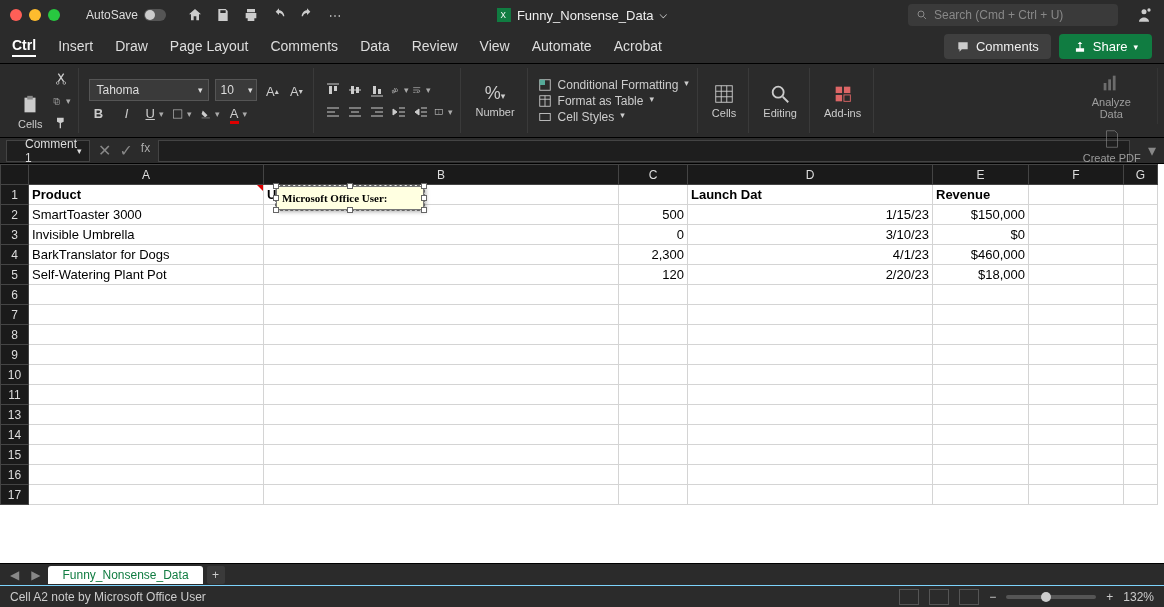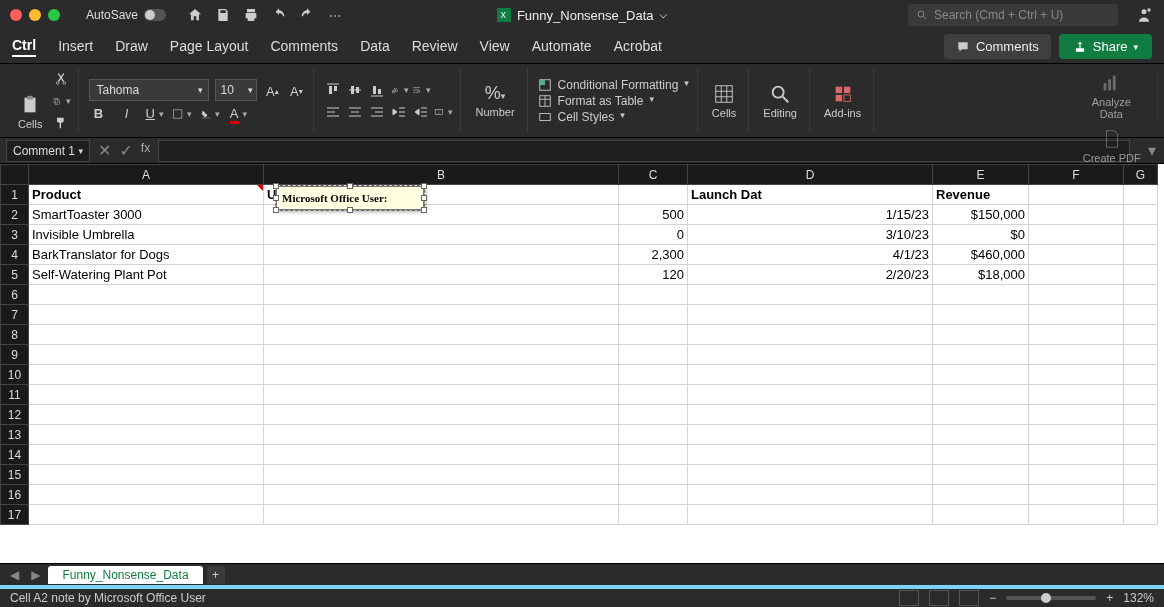--- a/index.html
+++ b/index.html
@@ -40,21 +40,21 @@
   .font-sel { background:#3a3a3a; border:1px solid #555; color:#ddd; font-size:12px; height:22px; width:120px; padding:0 6px; display:flex; align-items:center; justify-content:space-between; }
   .size-sel { background:#3a3a3a; border:1px solid #555; color:#ddd; font-size:12px; height:22px; width:42px; padding:0 4px; display:flex; align-items:center; justify-content:space-between;}
   .chev::after { content:'▾'; font-size:9px; color:#aaa; margin-left:4px; }
   .fmt-row { display:flex; align-items:center; gap:10px; margin-top:4px; }
   .menu-item { font-size:12px; color:#ccc; display:flex; align-items:flex-start; gap:6px; padding:1px 0;}
   .menu-item svg { width:14px; height:14px; fill:#ccc; }
   .right-groups { margin-left:auto; display:flex;flex-direction:column; }
 
   
   .fbar { height: 26px; background:#2b2b2b; display:flex; align-items:center; border-bottom:1px solid #000; }
-  .namebox { width:84px; height:22px; background:#1e1e1e; border:1px solid #444; margin-left:6px; padding:0 6px; font-size:12px; color:#ddd; display:flex; align-items:center; justify-content:space-between;}
+  .namebox { width:84px; height:22px; background:#1e1e1e; border:1px solid #444; margin-left:6px; padding:0 18px; font-size:12px; color:#ddd; display:flex; align-items:center; justify-content:space-between;}
   .fbar .fx-btns { display:flex; gap:8px; padding:0 8px; color:#888; }
   .fbar .fx { color:#aaa; font-size:12px; }
   .formula-input { flex:1; height:22px; background:#1e1e1e; border:1px solid #444; margin-right:18px;}
 
   
   .grid-wrap { position:relative; background:#fff; height:calc(607px - 30px - 34px - 74px - 26px - 22px - 22px); overflow:hidden;}
   table.sheet { border-collapse:collapse; table-layout:fixed; }
   .sheet th, .sheet td { border:1px solid #d4d4d4; font-size:13px; font-family: Tahoma, sans-serif; color:#000; height:20px; padding:0 3px; overflow:hidden; white-space:nowrap; }
   .sheet thead th { background:#1a1a1a; color:#ddd; font-weight:normal; text-align:center; border:1px solid #444; height:20px; font-size:12px;}
   .sheet tbody th { background:#1a1a1a; color:#ddd; font-weight:normal; text-align:center; border:1px solid #444; width:28px; font-size:12px;}
@@ -75,21 +75,21 @@
   .cursor-caret::after{content:'|'; animation:blink 1s infinite;}
   @keyframes blink{50%{opacity:0;}}
 
   
   .sheetbar { height:22px; background:#2b2b2b; display:flex; align-items:center; padding:0 6px; gap:4px; font-size:12px; border-top:1px solid #000;}
   .sheetbar .nav{ color:#888; padding:0 4px;}
   .sheet-tab { background:#fff; color:#107c41; padding:2px 14px; font-size:12px; border-top-left-radius:3px; border-top-right-radius:3px;}
   .sheet-add { width:18px; height:18px; background:#3a3a3a; color:#ccc; display:flex; align-items:center; justify-content:center; border-radius:2px;}
 
   
-  .status { height:22px; background:#2b2b2b; display:flex; align-items:center; padding:0 10px; font-size:12px; color:#ccc; gap:12px; border-top:4px solid #7dd3fc;}
+  .status { height:22px; background:#2b2b2b; display:flex; align-items:center; padding:0 10px; font-size:12px; color:#ccc; gap:12px; border-top:1px solid #7dd3fc;}
   .status .right-side{margin-left:auto; display:flex; align-items:center; gap:10px;}
   .viewbtn{width:20px;height:16px;border:1px solid #555;display:inline-block;}
   .slider{width:90px;height:4px;background:#555;position:relative;border-radius:2px;}
   .slider::after{content:'';width:10px;height:10px;background:#ccc;border-radius:50%;position:absolute;top:-3px;left:35px;}
 </style>
 </head>
 <body>
 
 <div class="titlebar">
   <div class="traffic">
@@ -563,30 +563,20 @@
           <th>11</th>
           <td></td>
           <td></td>
           <td></td>
           <td></td>
           <td></td>
           <td></td>
           <td></td>
         </tr>
         <tr>
-          <th>12</th>
-          <td></td>
-          <td></td>
-          <td></td>
-          <td></td>
-          <td></td>
-          <td></td>
-          <td></td>
-        </tr>
-        <tr>
           <th>13</th>
           <td></td>
           <td></td>
           <td></td>
           <td></td>
           <td></td>
           <td></td>
           <td></td>
         </tr>
         <tr>

